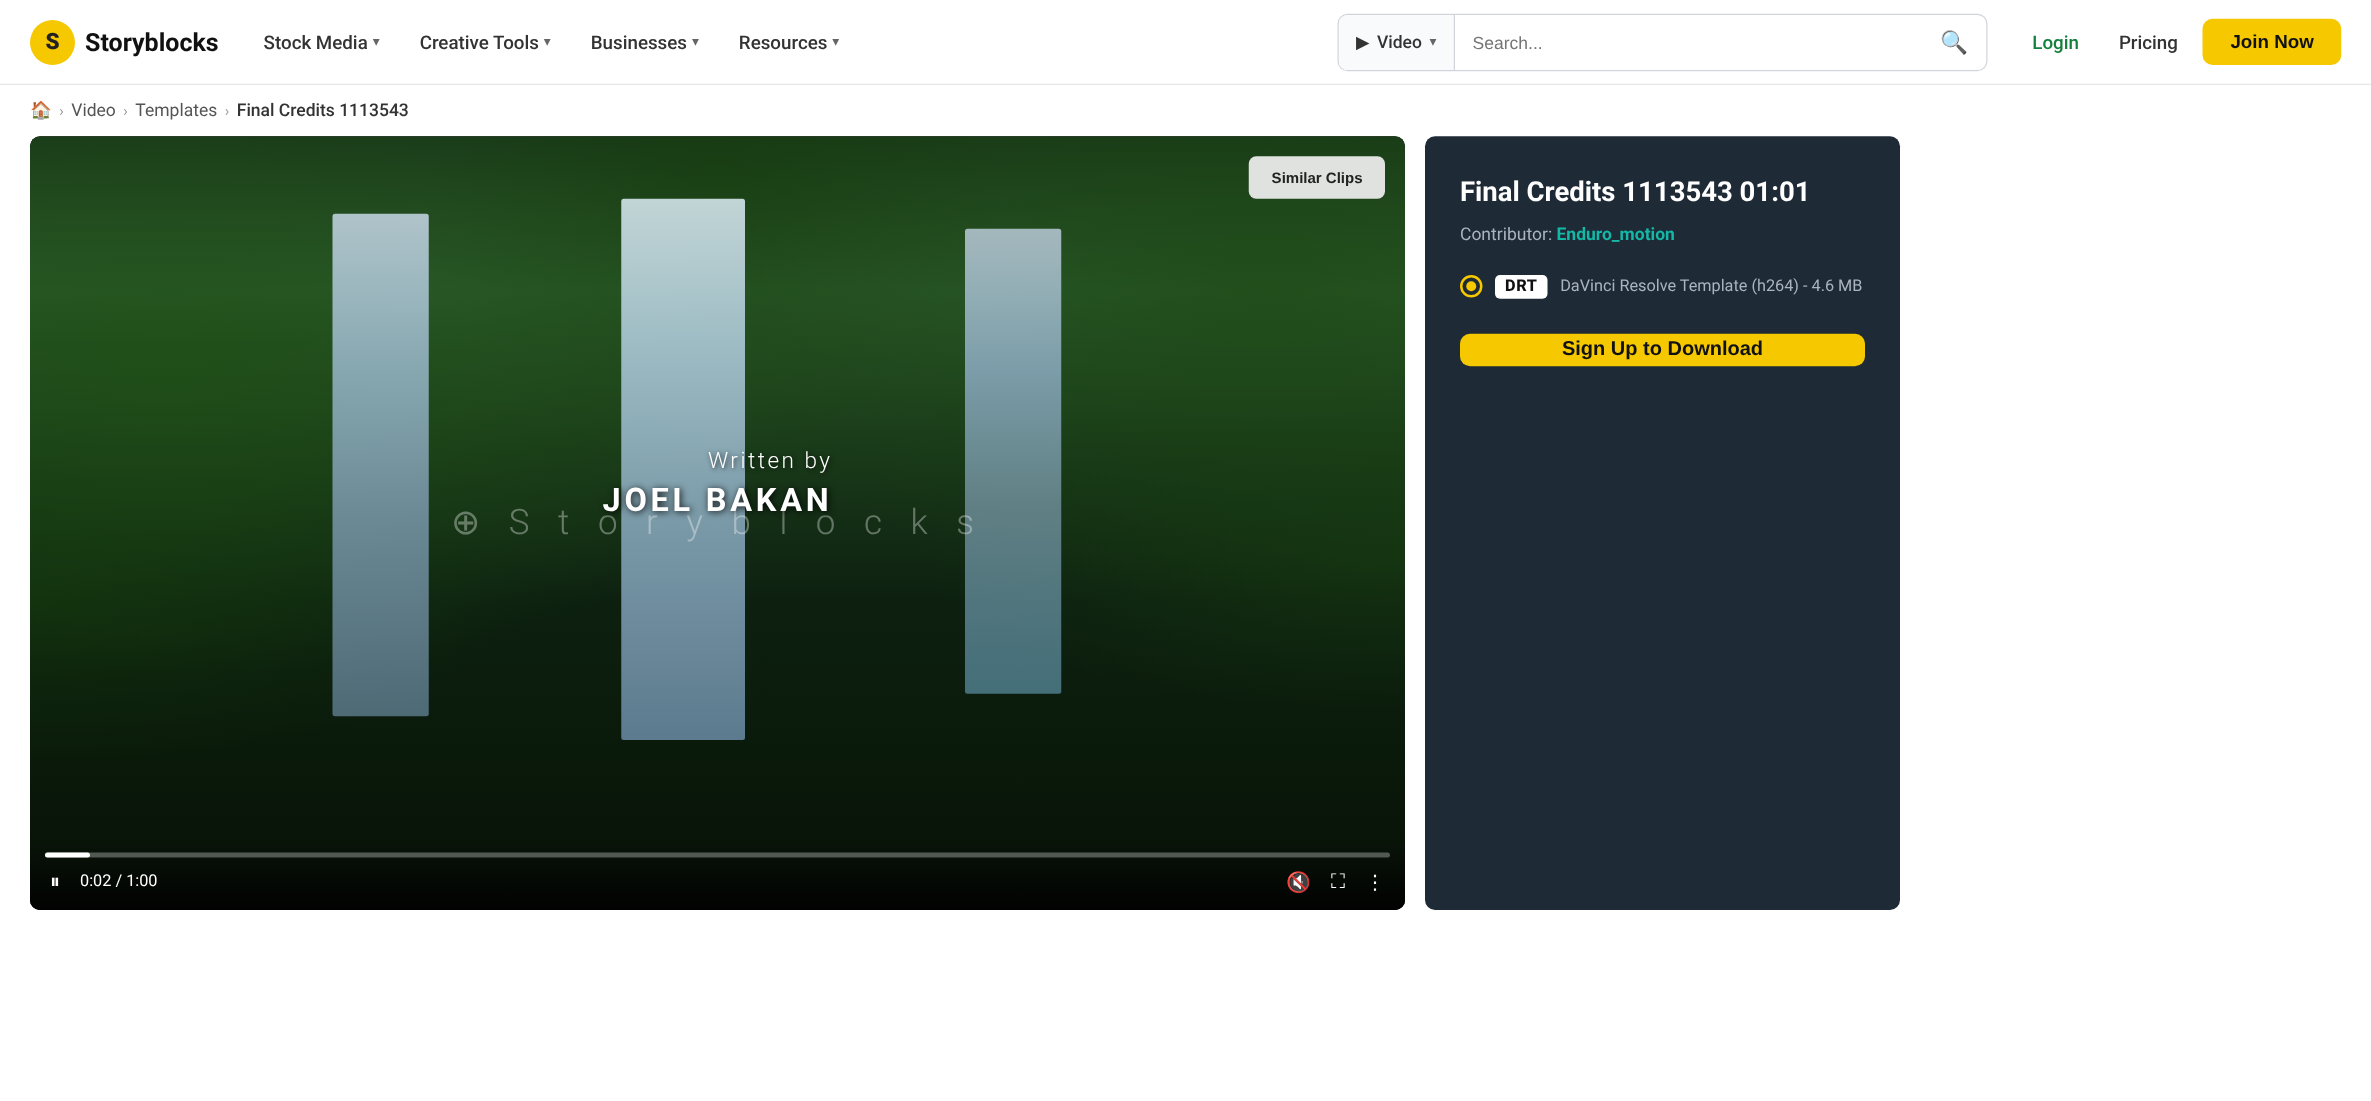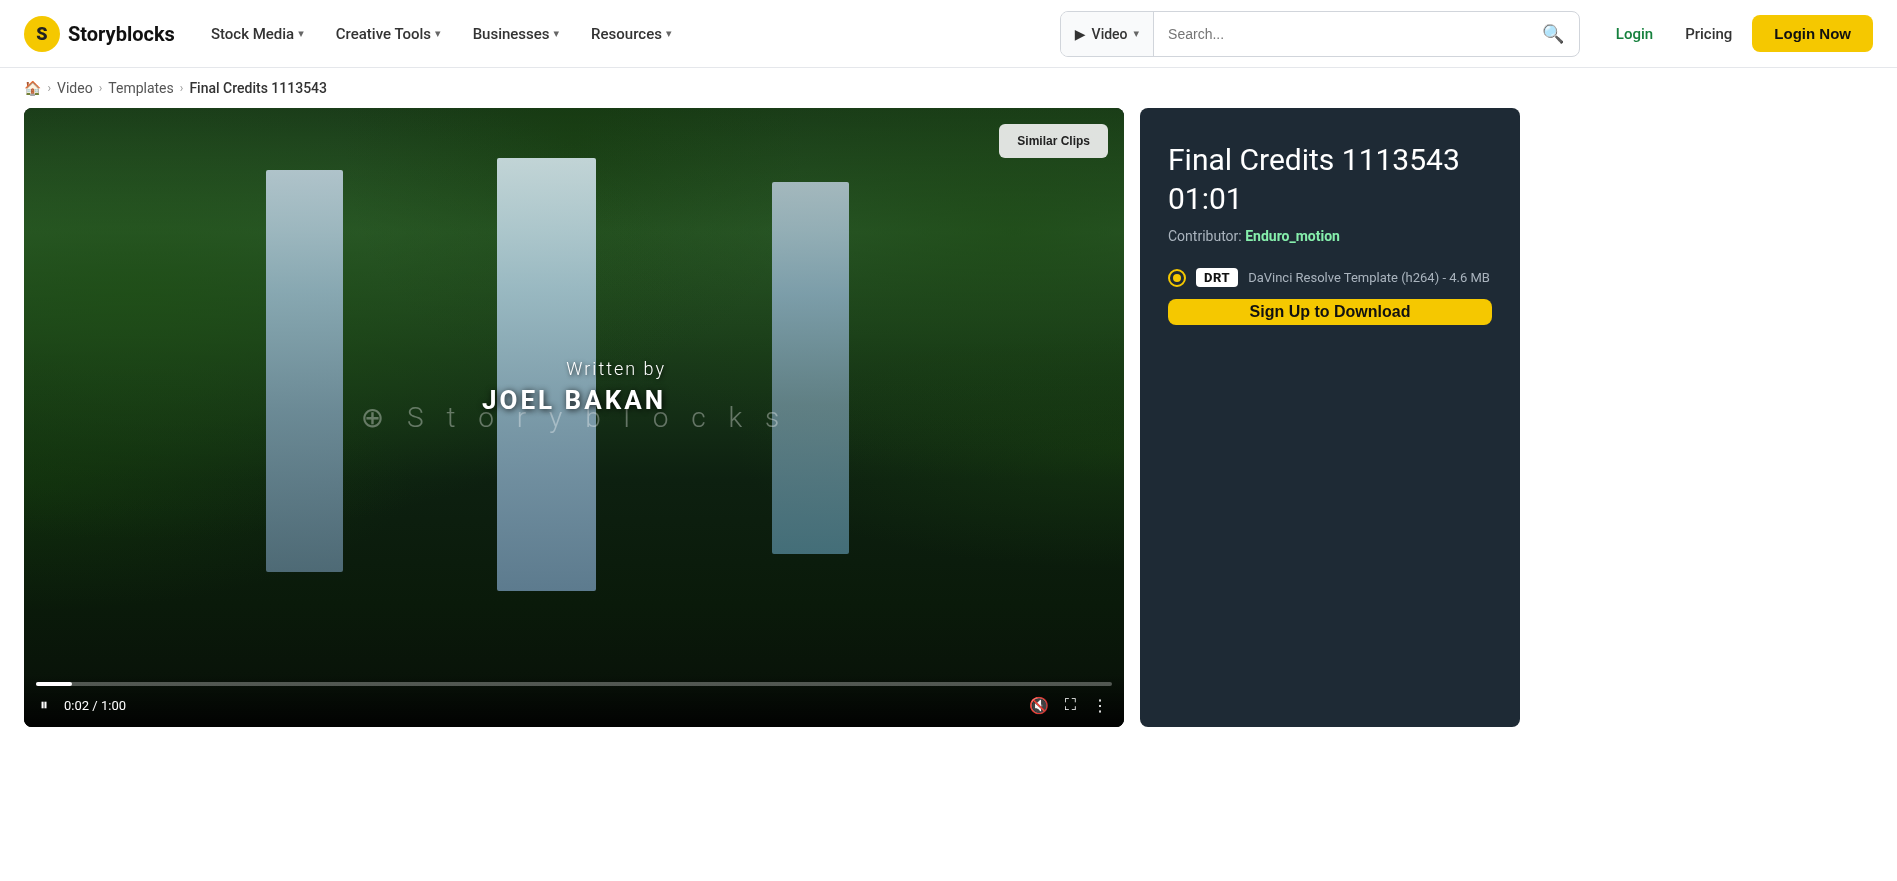--- a/index.html
+++ b/index.html
@@ -178,31 +178,31 @@
       margin-left: auto; display: flex; align-items: center; gap: 8px;
     }
 
     
     .sidebar {
       width: 380px; flex-shrink: 0; background: #1e2a35;
       border-radius: 8px; margin-left: 16px; padding: 32px 28px;
       color: #fff;
     }
     .asset-title {
-      font-size: 30px; font-weight: 400; color: #fff; margin-bottom: 10px;
+      font-size: 22px; font-weight: 700; color: #fff; margin-bottom: 10px;
       line-height: 1.3;
     }
     .contributor-line {
       font-size: 14px; color: #aab4be; margin-bottom: 24px;
     }
     .contributor-name {
-      font-weight: 700; color: #86efac;
+      font-weight: 700; color: #14b8a6;
     }
     .format-option {
-      display: flex; align-items: center; gap: 10px; margin-bottom: 4px;
+      display: flex; align-items: center; gap: 10px; margin-bottom: 20px;
     }
     .radio-btn {
       width: 18px; height: 18px; border-radius: 50%;
       border: 2px solid #f5c800; background: transparent;
       display: flex; align-items: center; justify-content: center; flex-shrink: 0;
     }
     .radio-inner {
       width: 8px; height: 8px; border-radius: 50%; background: #f5c800;
     }
     .format-badge {
@@ -254,21 +254,21 @@
     </div>
     <input class="search-input" type="text" placeholder="Search..." style="">
     <button class="search-btn">
       <span>🔍</span>
     </button>
   </div>
 
   <div class="nav-right">
     <span class="login-btn">Login</span>
     <span class="pricing-btn">Pricing</span>
-    <button class="join-btn">Login Now</button>
+    <button class="join-btn">Join Now</button>
   </div>
 </nav>
 
 <div class="breadcrumb">
   <a href="#">
     <span>🏠</span>
   </a>
   <span class="breadcrumb-sep">›</span>
   <a href="#">Video</a>
   <span class="breadcrumb-sep">›</span>

